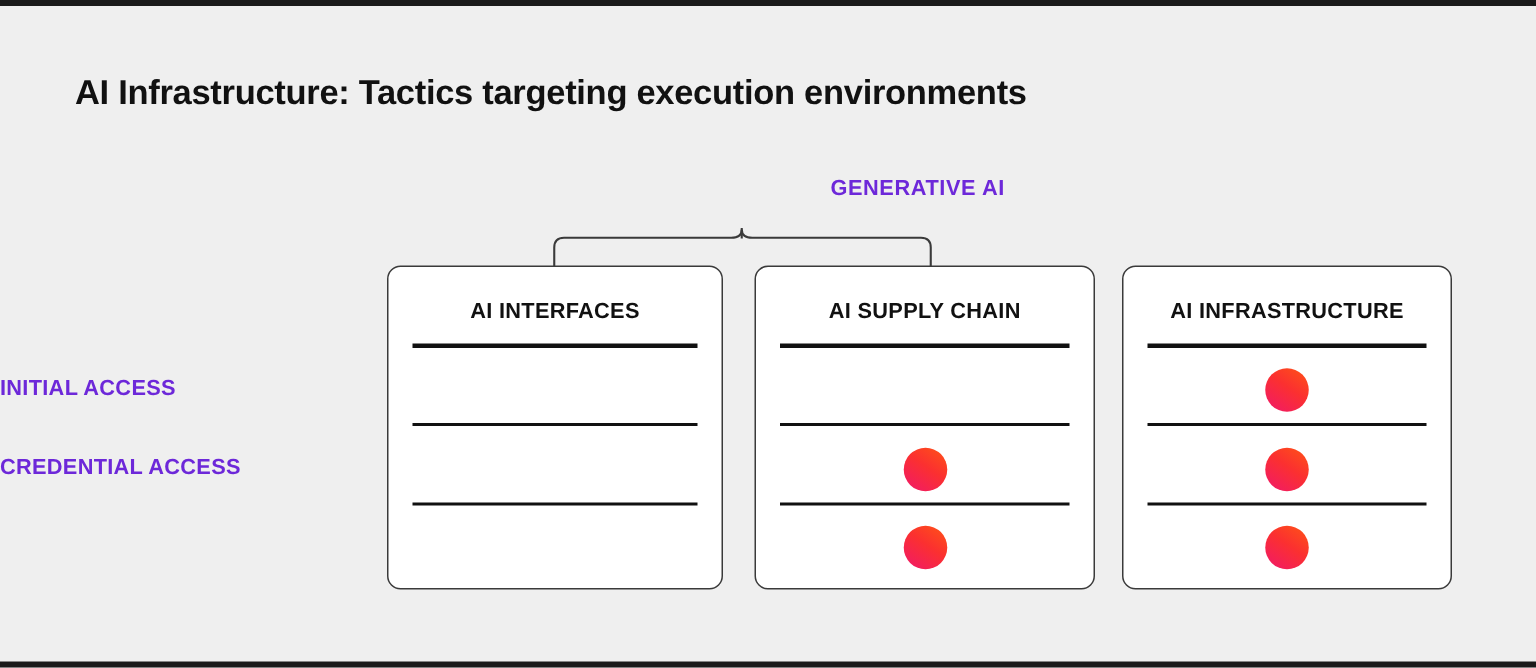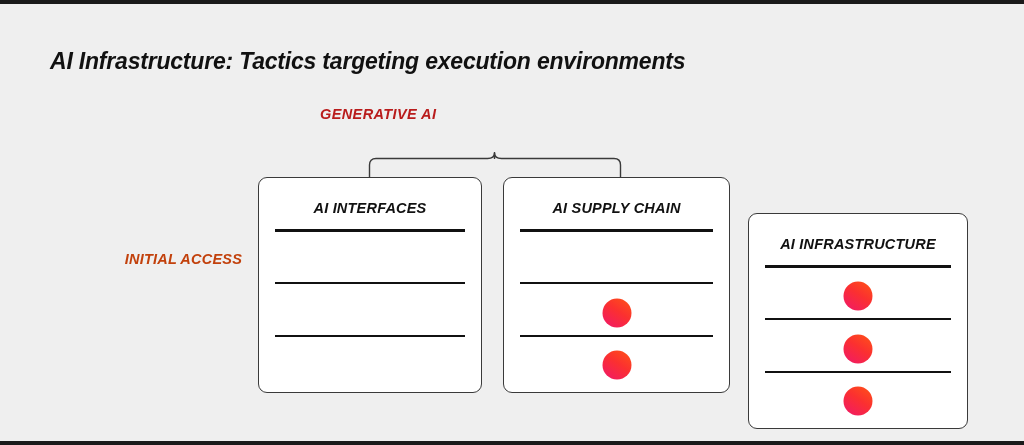--- a/index.html
+++ b/index.html
@@ -17,44 +17,43 @@
   }
 
   .canvas {
     position: absolute;
     left: 0;
     top: 4px;
     width: 1024px;
     height: 437px;
     background: #efefef;
     overflow: hidden;
-    font-style: italic;
   }
 
   .page-title {
     position: absolute;
     left: 50px;
     top: 44px;
     font-size: 23px;
     font-weight: bold;
     color: #111111;
     letter-spacing: -0.2px;
     white-space: nowrap;
   }
 
   
   .group-caption {
     position: absolute;
     left: 320px;
-    top: 100px;
+    top: 112px;
     width: 350px;
-    text-align: left;
+    text-align: right;
     font-size: 14.5px;
     font-weight: bold;
-    color: #b91c1c;
+    color: #6d28d9;
     letter-spacing: 0.4px;
     line-height: 20px;
   }
 
   
   .bracket {
     position: absolute;
     left: 368px;
     top: 148px;
     width: 254px;
@@ -74,21 +73,21 @@
     position: absolute;
     top: 0;
     height: 216px;
     background: #ffffff;
     border: 1.4px solid #3a3a3a;
     border-radius: 9px;
   }
 
   .card-1 { left: 0px;   width: 224px; }
   .card-2 { left: 245px; width: 227px; padding-left: 29px; }
-  .card-3 { left: 490px; width: 220px; margin-top: 36px; }
+  .card-3 { left: 490px; width: 220px; }
 
   .card-header {
     position: absolute;
     left: 0;
     top: 22px;
     width: 100%;
     text-align: center;
     font-size: 14.5px;
     font-weight: bold;
     color: #111111;
@@ -137,24 +136,24 @@
     left: 0;
     top: 173px;
     width: 242px;
     height: 216px;
   }
 
   .row-label {
     position: absolute;
     right: 0;
     width: 100%;
-    text-align: right;
+    text-align: left;
     font-size: 14.5px;
     font-weight: bold;
-    color: #c2410c;
+    color: #6d28d9;
     letter-spacing: 0.2px;
     white-space: nowrap;
     transform: translateY(-50%);
   }
   .row-label.row-0 { top: 82px; }
   .row-label.row-1 { top: 135px; }
   .row-label.row-2 { top: 187px; }
 </style>
 </head>
 <body>
@@ -169,20 +168,21 @@
 
   <div class="bracket">
     <svg width="254" height="32" viewBox="0 0 254 32">
       <path d="M 1.5 31 L 1.5 13 Q 1.5 6.5 8 6.5 L 119.5 6.5 Q 126.5 6.5 126.5 1 Q 126.5 6.5 133.5 6.5 L 246 6.5 Q 252.5 6.5 252.5 13 L 252.5 31" fill="none" stroke="#3a3a3a" stroke-width="1.4"></path>
       <path d="M 126.5 0 L 126.5 7" fill="none" stroke="#3a3a3a" stroke-width="1.4"></path>
     </svg>
   </div>
 
   <div class="row-labels">
     <div class="row-label row-0">INITIAL ACCESS</div>
+    <div class="row-label row-1">CREDENTIAL ACCESS</div>
   </div>
 
   <div class="columns">
 
     <div class="card card-1">
       <div class="card-header">AI INTERFACES</div>
       <div class="header-rule"></div>
       <div class="row-rule r1"></div>
       <div class="row-rule r2"></div>
     </div>

